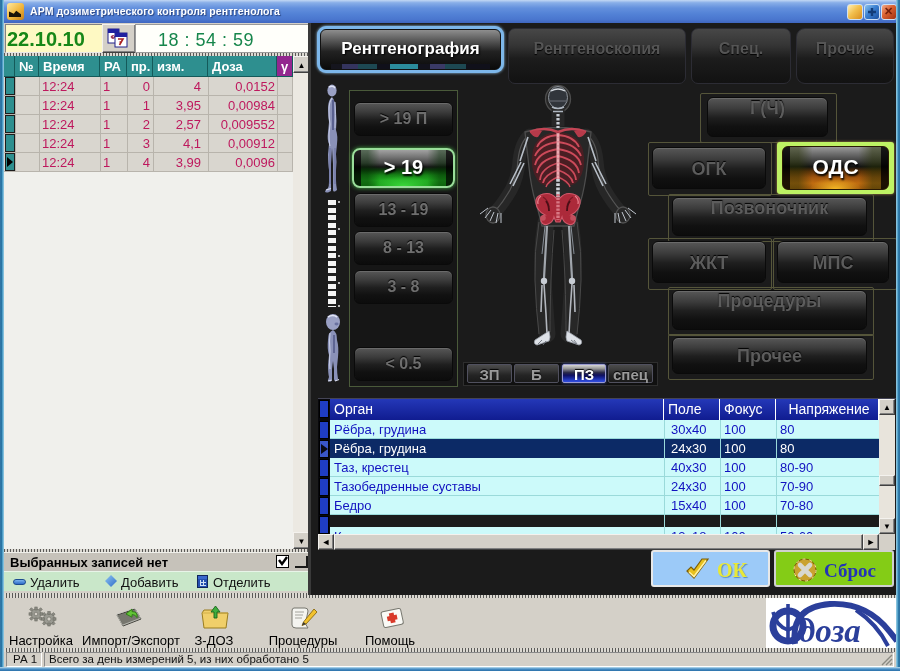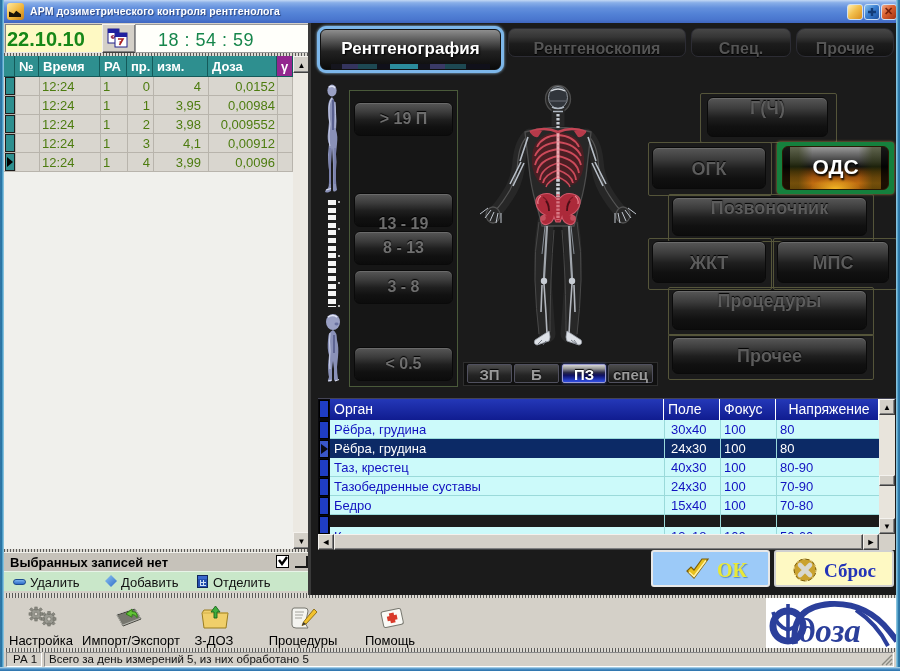--- a/index.html
+++ b/index.html
@@ -29,21 +29,21 @@
 #timebox{left:131px;top:1px;width:176px;height:27px;background:#fffffa;border:1px solid #9a9a9a;}
 #timetext{left:0;top:5px;width:140px;text-align:center;font-size:18px;color:#17864c;letter-spacing:0.5px;}
 
 .serr{background:repeating-linear-gradient(90deg,#5a5a58 0 1px,#dcd9d2 1px 3px);}
 #sep1{left:4px;top:53px;width:304px;height:3px;}
 
 #lgrid{left:4px;top:56px;width:289px;height:493px;background:#f0f0ec;}
 .lgh{top:0;height:21px;background:#2e8f8f;border-right:1px solid #145a5a;border-bottom:1px solid #145a5a;color:#fff;font-size:13px;font-weight:bold;box-sizing:border-box;padding:3px 0 0 4px;}
 #lsb{left:289px;top:0px;width:17px;height:493px;background:#ece9e2;}
 .sbtn{background:#d4d0c8;border:1px solid #f4f2ee;border-right-color:#404040;border-bottom-color:#404040;box-shadow:inset -1px -1px 0 #808080;box-sizing:border-box;text-align:center;color:#000;}
-.lrow{left:0;width:289px;height:19px;font-size:13px;color:#4d7c0f;}
+.lrow{left:0;width:289px;height:19px;font-size:13px;color:#be185d;}
 .lrow i{position:absolute;left:0;top:0;width:11px;height:19px;background:#d9d6cf;border-bottom:1px solid #b8b4ac;box-sizing:border-box;}
 .lrow b{position:absolute;left:1px;top:0px;width:10px;height:18px;background:#2e8f8f;border:1px solid #1c1c1c;box-sizing:border-box;}
 .lrow u{position:absolute;left:1px;top:3px;width:0;height:0;border-left:6px solid #000;border-top:5px solid transparent;border-bottom:5px solid transparent;}
 .lrow span{position:absolute;top:2px;}
 .lrow .c1{left:38px;}
 .lrow .c2{left:99px;}
 .lrow .c3{left:126px;width:20px;text-align:right;}
 .lrow .c4{left:129px;width:68px;text-align:right;}
 .lrow .c5{left:200px;width:71px;text-align:right;}
 .lrow{background:transparent;border-bottom:1px solid #b8b4ac;box-sizing:border-box;}
@@ -57,41 +57,41 @@
 #toolbar{left:0px;top:598px;width:900px;height:50px;background:#d4d0c8;}
 #sep3{left:0px;top:648px;width:900px;height:4px;}
 .tlabel{top:35px;font-size:13px;color:#000;text-align:center;}
 #dozalogo{left:766px;top:0px;width:130px;height:50px;background:#fff;}
 
 #statusbar{left:4px;top:652px;width:892px;height:15px;background:#d4d0c8;}
 .scell{top:0;height:15px;border:1px solid #8a8a8a;border-right-color:#fff;border-bottom-color:#fff;box-sizing:border-box;font-size:12px;color:#111;padding:0px 4px 0 4px;white-space:nowrap;overflow:hidden;}
 
 #rpanel{left:308px;top:23px;width:588px;height:572px;background:#1b1b1b;}
 
-.tab{top:5px;height:29px;border-radius:7px;box-sizing:border-box;background:linear-gradient(180deg,#474747 0%,#353535 30%,#1c1c1c 55%,#121212 100%);border:1px solid #2c2c34;color:#555;font-size:16px;font-weight:bold;text-align:center;padding-top:11px;text-shadow:0 1px 1px #000;}
+.tab{top:5px;height:56px;border-radius:7px;box-sizing:border-box;background:linear-gradient(180deg,#474747 0%,#353535 30%,#1c1c1c 55%,#121212 100%);border:1px solid #2c2c34;color:#555;font-size:16px;font-weight:bold;text-align:center;padding-top:11px;text-shadow:0 1px 1px #000;}
 #tabactive{left:9px;top:3px;width:187px;height:47px;border-radius:9px;background:#7db7ea;box-shadow:0 0 3px #9fd4ff;}
 #tabactive .inner{position:absolute;left:3px;top:3px;right:3px;bottom:3px;border-radius:6px;background:linear-gradient(180deg,#8e8e8e 0%,#5c5c5c 25%,#222 55%,#0a0a0a 100%);border:1px solid #111;color:#fff;font-size:17px;font-weight:bold;text-align:center;padding-top:9px;box-sizing:border-box;text-shadow:1px 1px 2px #000;overflow:hidden;}
 .pixl{position:absolute;bottom:0;width:20px;height:6px;}
 
 .dbtn{border-radius:6px;background:linear-gradient(180deg,#575757 0%,#3c3c3c 28%,#1f1f1f 52%,#111 75%,#0c0c0c 100%);border:1px solid #0a0a0a;color:#6e6e6e;font-size:16px;font-weight:bold;text-align:center;box-sizing:border-box;text-shadow:0 -1px 1px #000;box-shadow:inset 0 1px 0 #6a6a6a;}
 .rb{font-size:18px;color:#5c5c5c;}
 .ob{border:1px solid #55553a;border-radius:2px;background:transparent;}
 #szwrap{left:41px;top:67px;width:107px;height:295px;border:1px solid #4a5a3a;background:#161616;}
 #szactive{left:2px;top:57px;width:103px;height:40px;border-radius:8px;border:2px solid #9ade9a;box-shadow:0 0 4px #4ab44a;background:radial-gradient(ellipse 42% 40% at 50% 100%, rgba(60,220,60,0.95), rgba(30,150,30,0) 72%),linear-gradient(90deg, rgba(0,0,0,0.8) 0 7%, rgba(0,40,0,0.45) 7% 14%, rgba(0,0,0,0) 26% 74%, rgba(0,40,0,0.45) 86% 93%, rgba(0,0,0,0.8) 93% 100%),linear-gradient(180deg,#a2a2a2 0%,#787878 18%,#4a4a4a 36%,#161616 47%,#0c3c0c 56%,#178517 70%,#21aa21 85%,#1b9a1b 100%);color:#fff;font-size:20px;font-weight:bold;text-align:center;padding-top:6px;box-sizing:border-box;text-shadow:1px 2px 2px #000;}
-#odswrap{left:469px;top:119px;width:117px;height:52px;border-radius:3px;background:#15803d;box-shadow:0 0 3px #b8924e;}
+#odswrap{left:469px;top:119px;width:117px;height:52px;border-radius:3px;background:#bef264;box-shadow:0 0 3px #b8924e;}
 #odsbtn{position:absolute;left:5px;top:4px;right:5px;bottom:4px;border-radius:6px;background:radial-gradient(ellipse 34% 38% at 50% 100%, rgba(250,190,40,0.95), rgba(200,120,20,0) 72%),linear-gradient(90deg, rgba(0,0,0,0.85) 0 7%, rgba(40,50,5,0.5) 7% 15%, rgba(0,0,0,0) 28% 72%, rgba(40,50,5,0.5) 85% 93%, rgba(0,0,0,0.85) 93% 100%),linear-gradient(180deg,#9a9a9a 0%,#6e6e6e 16%,#3e3e3e 34%,#121212 47%,#5e3208 58%,#a0540e 72%,#c06c10 86%,#a45c0c 100%);border:1px solid #2a1a04;color:#fff;font-size:21px;font-weight:bold;text-align:center;padding-top:8px;box-sizing:border-box;text-shadow:1px 2px 2px #000;}
 #ruler{left:20px;top:177px;width:8px;height:107px;background:repeating-linear-gradient(180deg,#f4f4f4 0 5px,#202020 5px 7.6px);}
 .rdot{position:absolute;left:30px;width:2px;height:2px;background:#b8b8b8;}
 #pzstrip{left:155px;top:339px;width:193px;height:22px;background:#101010;border:1px solid #2e2e2e;}
 .pzb{top:1px;height:19px;background:linear-gradient(180deg,#4c4c4c 0%,#3a3a3a 30%,#242424 60%,#1a1a1a 100%);border:1px solid #50505e;border-radius:2px;color:#9a9a9a;font-size:15px;font-weight:bold;text-align:center;padding-top:1px;box-sizing:border-box;text-shadow:0 -1px 1px #000;}
 .pzact{background:linear-gradient(180deg,#d4d4d4 0%,#9a9a9a 20%,#2a2a4a 45%,#101060 60%,#1b2aa0 78%,#2e49d8 95%);border:1px solid #9a9ad0;color:#fff;box-shadow:0 0 3px #3a50b0;}
 #okbtn{left:343px;top:527px;width:119px;height:37px;background:#9ccaf8;border:2px solid #e8e8e8;border-radius:3px;box-sizing:border-box;text-align:center;}
 #okbtn svg{position:absolute;left:28px;top:3px;}
 #okbtn span{position:absolute;left:64px;top:7px;font-family:"Liberation Serif",serif;font-size:20px;font-weight:bold;color:#e8e838;text-shadow:1px 1px 1px #5a8ac0;}
-#cancelbtn{left:466px;top:527px;width:120px;height:37px;background:#fef9c3;border:2px solid #d0d0d0;border-radius:3px;box-sizing:border-box;}
+#cancelbtn{left:466px;top:527px;width:120px;height:37px;background:#84cc16;border:2px solid #d0d0d0;border-radius:3px;box-sizing:border-box;}
 #cancelbtn svg{position:absolute;left:16px;top:5px;}
 #cancelbtn span{position:absolute;left:48px;top:8px;font-family:"Liberation Serif",serif;font-size:19px;font-weight:bold;color:#2333b8;}
 
 #ltable{left:10px;top:375px;width:578px;height:152px;border-top:1px solid #445;}
 .ind{position:absolute;left:1px;width:10px;height:18px;background:#1f3dc4;border:1px solid #000;box-sizing:border-box;}
 .ind.sel{background:#3a56c8;}
 .ind.sel:before{content:"";position:absolute;left:1px;top:3px;border-left:7px solid #0a0a14;border-top:5px solid transparent;border-bottom:5px solid transparent;}
 .th{top:0;height:21px;background:linear-gradient(180deg,#2438b8,#101c90);border-right:1px solid #fff;box-sizing:border-box;color:#fff;font-size:14px;padding:2px 0 0 4px;}
 .trow{left:12px;width:549px;height:19px;background:#ccfafa;border-bottom:1px solid #9adada;box-sizing:border-box;color:#1212c0;font-size:13px;}
 .trow span{position:absolute;top:2px;}
@@ -170,21 +170,21 @@
         <span class="c3">1</span>
         <span class="c4">3,95</span>
         <span class="c5">0,00984</span>
       </div>
     <div class="abs lrow" style="top:59px;">
         <i></i>
         <b></b>
         <span class="c1">12:24</span>
         <span class="c2">1</span>
         <span class="c3">2</span>
-        <span class="c4">3,98</span>
+        <span class="c4">2,57</span>
         <span class="c5">0,009552</span>
       </div>
     <div class="abs lrow" style="top:78px;">
         <i></i>
         <b></b>
         <span class="c1">12:24</span>
         <span class="c2">1</span>
         <span class="c3">3</span>
         <span class="c4">4,1</span>
         <span class="c5">0,00912</span>
@@ -258,21 +258,22 @@
       <path d="M5 4 q5 -3 9 0" stroke="#e2e6f6" stroke-width="1.6" fill="none"></path>
       <ellipse cx="13.5" cy="11" rx="2" ry="1.4" fill="#6a71a0"></ellipse>
       <path d="M10 17 Q5 19 5 27 Q4 36 6 42 L5 52 Q5 60 6 64 L5 67 Q5 69 8 68.5 L9 66 L9 56 L10 48 L11 56 L11 66 Q11 68.5 13 68 L15 66 Q14 60 14 54 L15 44 Q16 34 14 27 Q14 19 10 17 Z" fill="#8a91b8"></path>
       <path d="M7 20 Q6 28 7 38 Q6 48 7 56" stroke="#ccd2ea" stroke-width="1.1" fill="none" opacity="0.9"></path>
       <path d="M11 22 L11 40" stroke="#5a6190" stroke-width="1.8"></path>
       <path d="M5 68 l4 -1 M12 68 l4 -1.5" stroke="#d8dcf0" stroke-width="1.2"></path>
     </svg>
 
     <div class="abs" id="szwrap">
       <div class="abs dbtn" style="left:4px;top:11px;width:99px;height:34px;padding-top:7px;">&gt; 19 П</div>
-      <div class="abs dbtn" style="left:4px;top:102px;width:99px;height:34px;padding-top:21px;">13 - 19</div>
+      <div class="abs" id="szactive">&gt; 19</div>
+      <div class="abs dbtn" style="left:4px;top:102px;width:99px;height:34px;padding-top:7px;">13 - 19</div>
       <div class="abs dbtn" style="left:4px;top:140px;width:99px;height:34px;padding-top:7px;">8 - 13</div>
       <div class="abs dbtn" style="left:4px;top:179px;width:99px;height:34px;padding-top:7px;">3 - 8</div>
       <div class="abs dbtn" style="left:4px;top:256px;width:99px;height:34px;padding-top:7px;">&lt; 0.5</div>
     </div>
 
     <div class="abs ob" style="left:392px;top:70px;width:135px;height:48px;"></div>
     <div class="abs dbtn rb" style="left:399px;top:74px;width:121px;height:40px;">Г(Ч)</div>
     <div class="abs ob" style="left:340px;top:119px;width:122px;height:52px;"></div>
     <div class="abs dbtn rb" style="left:344px;top:124px;width:114px;height:42px;padding-top:11px;">ОГК</div>
     <div class="abs" id="odswrap">

